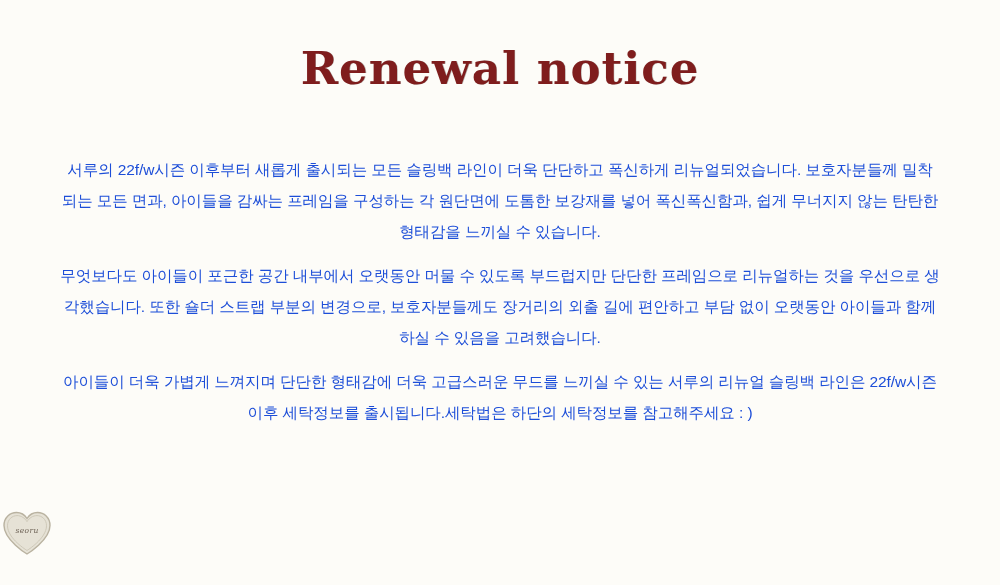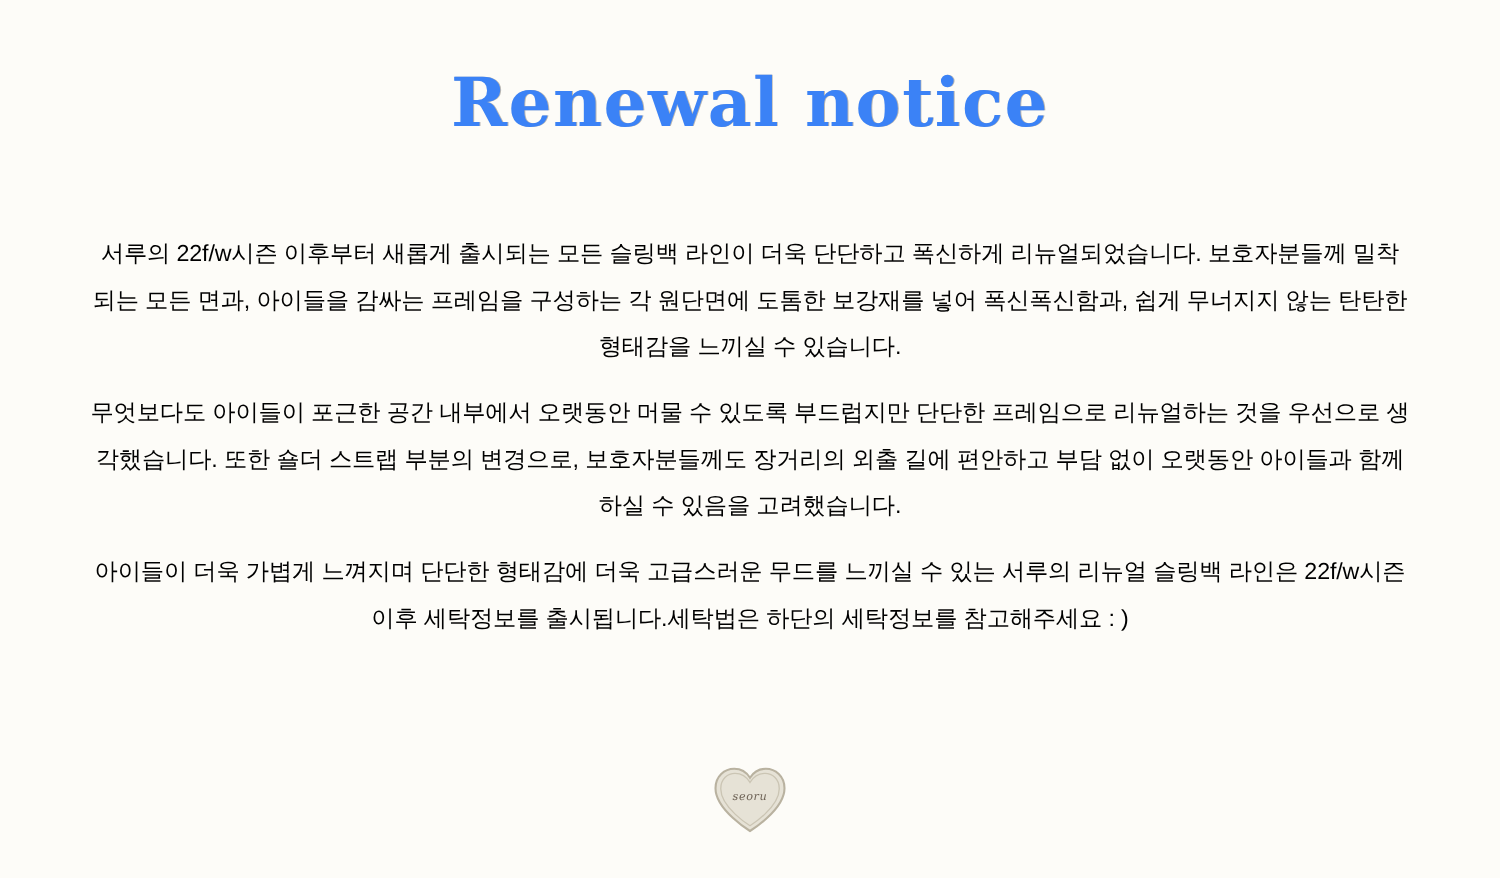--- a/index.html
+++ b/index.html
@@ -19,51 +19,50 @@
     width: 1000px;
     height: 585px;
     box-sizing: border-box;
   }
   .title {
     text-align: center;
     font-family: "DejaVu Serif", serif;
     font-weight: 700;
     font-size: 45px;
     letter-spacing: 1px;
-    color: #3b82f6;
+    color: #7f1d1d;
     margin: 0;
     padding-top: 42px;
     line-height: 1.2;
     text-shadow: 0.6px 0 0 rgba(60,55,50,0.35), -0.6px 0 0 rgba(250,248,243,0.6);
   }
   .body-block {
     width: 880px;
     margin: 0 auto;
     text-align: center;
   }
   .para {
     font-size: 15.5px;
     line-height: 2.0;
-    color: #000000;
+    color: #1d4ed8;
     letter-spacing: -0.1px;
     margin: 0;
   }
   .para + .para {
     margin-top: 13px;
   }
   .spacer-top {
     height: 58px;
   }
   .logo-wrap {
     position: absolute;
     left: 0;
     right: 0;
     bottom: 28px;
     display: flex;
-    justify-content: center;
     align-items: center;
   }
   .heart {
     position: relative;
     width: 54px;
     height: 48px;
   }
   .heart svg {
     display: block;
   }

